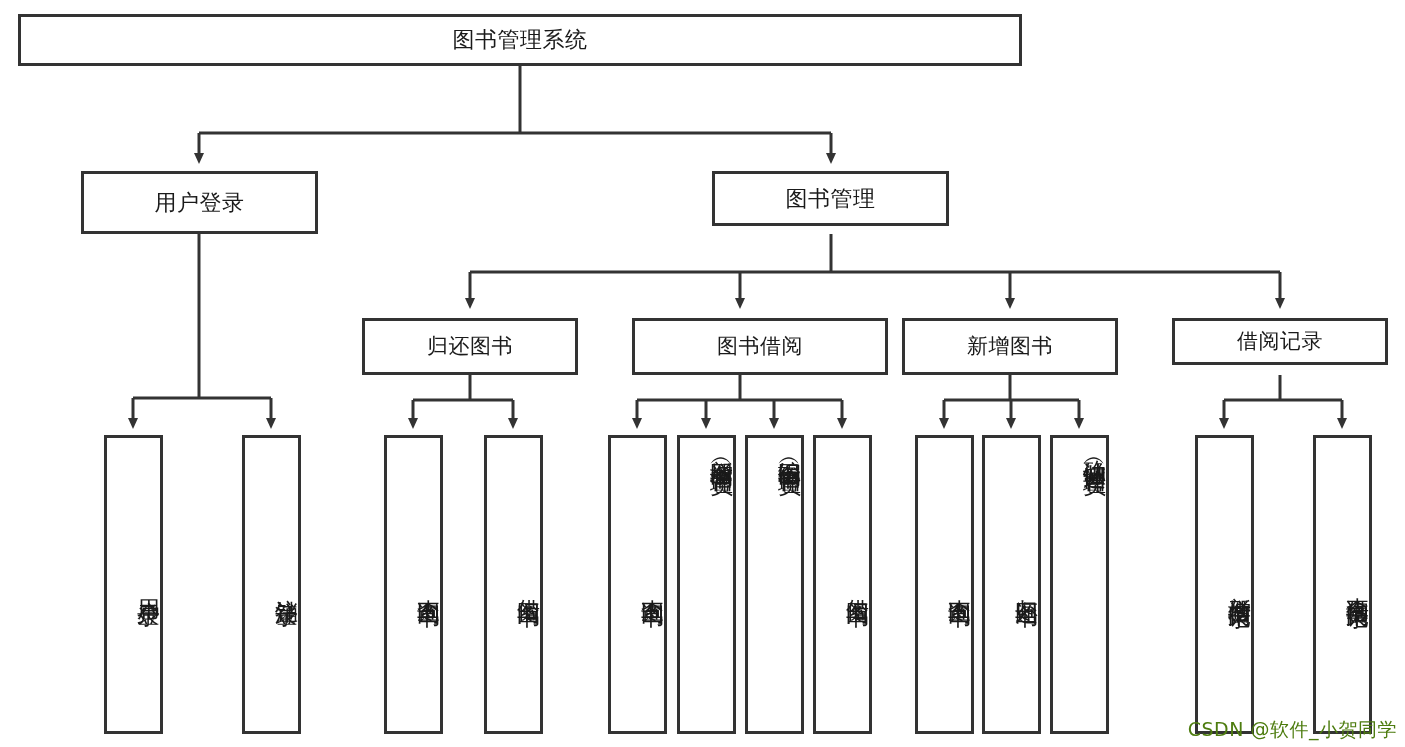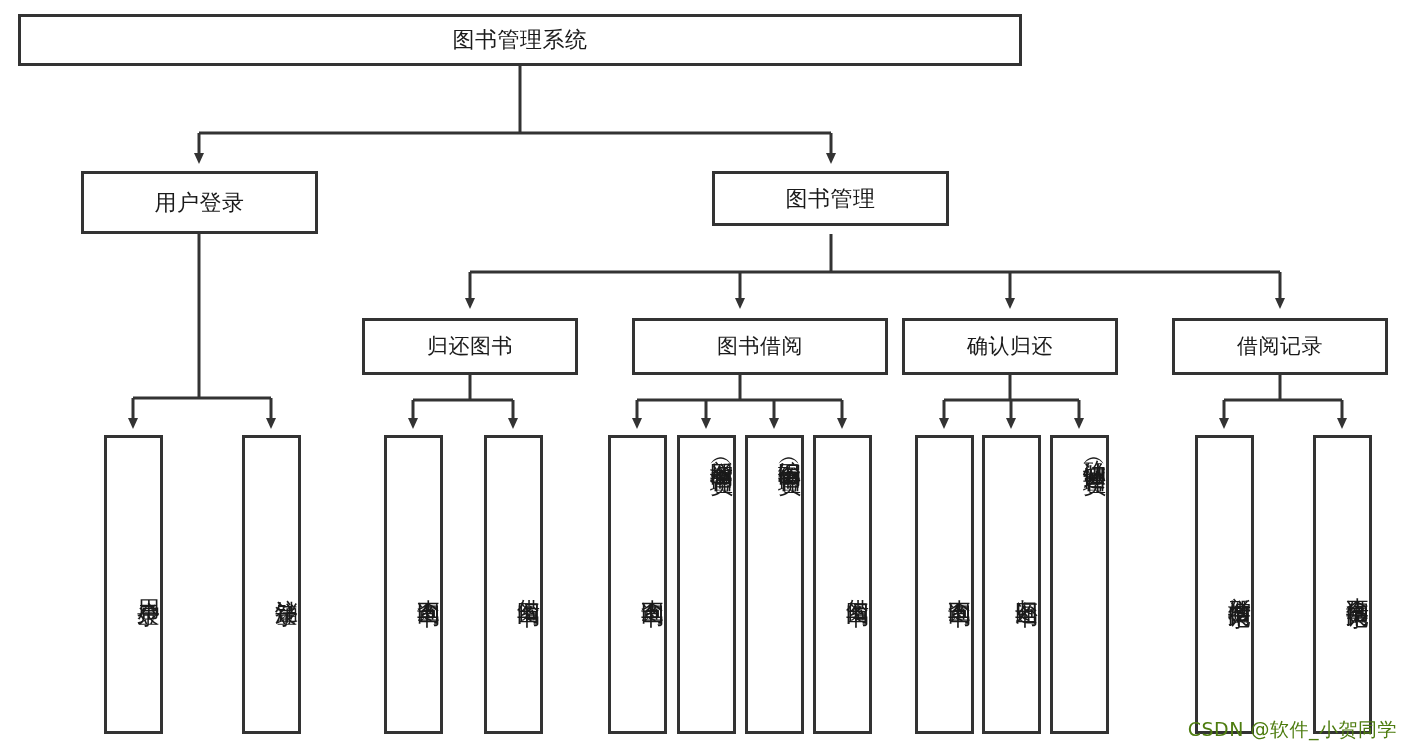--- a/index.html
+++ b/index.html
@@ -139,23 +139,23 @@
     <span class="label">图书管理</span>
   </div>
 
   <div class="node l2" style="left:362px; top:318px; width:216px; height:57px;">
     <span class="label">归还图书</span>
   </div>
   <div class="node l2" style="left:632px; top:318px; width:256px; height:57px;">
     <span class="label">图书借阅</span>
   </div>
   <div class="node l2" style="left:902px; top:318px; width:216px; height:57px;">
-    <span class="label">确认归还</span>
-  </div>
-  <div class="node l2" style="left:1172px; top:318px; width:216px; height:57px;">
+    <span class="label">新增图书</span>
+  </div>
+  <div class="node l2" style="left:1172px; top:318px; width:216px; height:47px;">
     <span class="label">借阅记录</span>
   </div>
 
   <div class="node leaf mid" style="left:104px; top:435px; width:59px; height:299px;">
     <span class="label">用户登录</span>
   </div>
   <div class="node leaf mid" style="left:242px; top:435px; width:59px; height:299px;">
     <span class="label">注销登录</span>
   </div>
 

